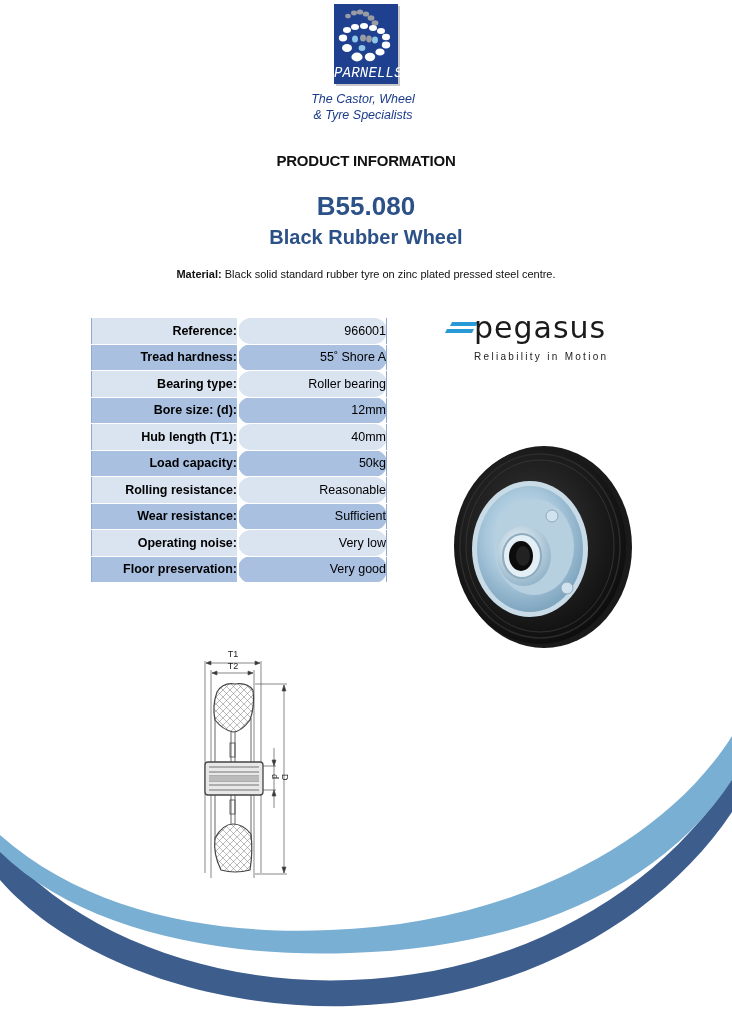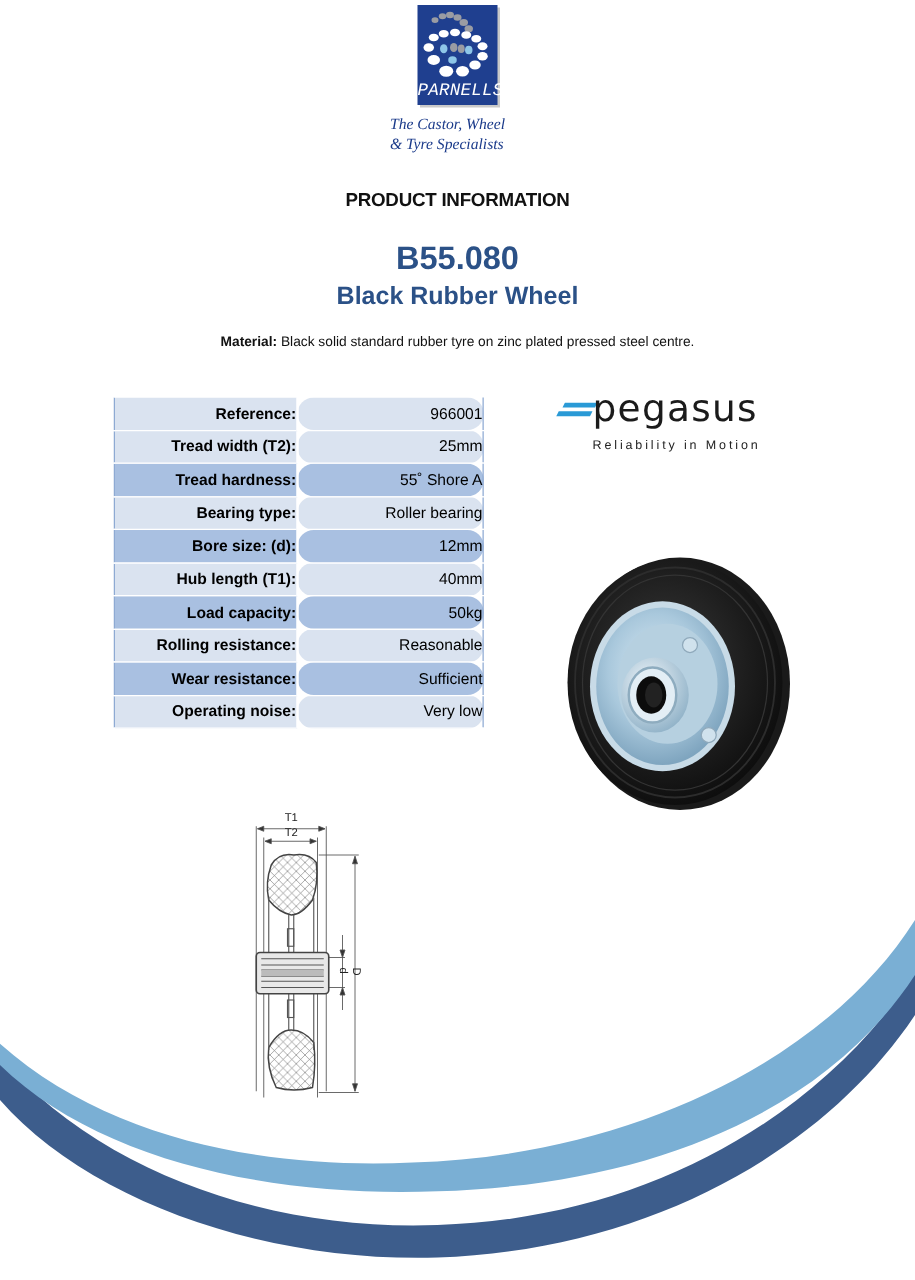--- a/index.html
+++ b/index.html
@@ -3,21 +3,21 @@
 <meta charset="utf-8">
 <style>
   html, body { margin: 0; padding: 0; background: #ffffff; }
   body { width: 732px; height: 1024px; position: relative; overflow: hidden; font-family: "Liberation Sans", "DejaVu Sans", sans-serif; color: #000; }
   .abs { position: absolute; }
 
   
   .logo-box { left: 334px; top: 4px; width: 64px; height: 80px; background: #1f3f8f; box-shadow: 2px 2px 0 #c9c9c9; }
   .logo-dots { position: absolute; left: 0; top: 0; width: 64px; height: 66px; }
   .logo-name { position: absolute; left: 0; right: 0; bottom: 3px; text-align: center; color: #ffffff; font-family: Liberation Mono, monospace; font-style: italic; font-size: 14px; letter-spacing: 0.2px; }
-  .tagline { left: 312px; top: 91px; width: 134px; font-family: Liberation Serif, serif; font-style: italic; color: #1a3a8a; font-size: 12.5px; line-height: 16px; }
+  .tagline { left: 296px; top: 91px; width: 134px; text-align: center; font-family: Liberation Sans, sans-serif; font-style: italic; color: #1a3a8a; font-size: 12.5px; line-height: 16px; }
 
   
   .title { left: 0; width: 732px; top: 152px; text-align: center; font-weight: bold; font-size: 15px; color: #111; letter-spacing: -0.2px; }
   .code { left: 0; width: 732px; top: 191px; text-align: center; font-weight: bold; font-size: 26px; color: #2b5187; }
   .name { left: 0; width: 732px; top: 226px; text-align: center; font-weight: bold; font-size: 20px; color: #2b5187; }
   .material { left: 0; width: 732px; top: 268px; text-align: center; font-size: 11px; color: #111; }
   .material b { font-weight: bold; }
 
   
   .spec { left: 91px; top: 317px; border-collapse: collapse; border: 1px solid #8eaad3; }
@@ -82,24 +82,20 @@
 <div class="abs code">B55.080</div>
 <div class="abs name">Black Rubber Wheel</div>
 <div class="abs material"><b>Material:</b><span> Black solid standard rubber tyre on zinc plated pressed steel centre.</span></div>
 
 <table class="abs spec">
   <tbody>
     <tr class="odd">
         <td class="k">Reference:</td>
         <td class="v">966001</td>
       </tr>
-    <tr class="odd">
-        <td class="k">Tread width (T2):</td>
-        <td class="v">25mm</td>
-      </tr>
     <tr class="even">
         <td class="k">Tread hardness:</td>
         <td class="v">55˚ Shore A</td>
       </tr>
     <tr class="odd">
         <td class="k">Bearing type:</td>
         <td class="v">Roller bearing</td>
       </tr>
     <tr class="even">
         <td class="k">Bore size: (d):</td>
@@ -117,20 +113,24 @@
         <td class="k">Rolling resistance:</td>
         <td class="v">Reasonable</td>
       </tr>
     <tr class="even">
         <td class="k">Wear resistance:</td>
         <td class="v">Sufficient</td>
       </tr>
     <tr class="odd">
         <td class="k">Operating noise:</td>
         <td class="v">Very low</td>
+      </tr>
+    <tr class="even">
+        <td class="k">Floor preservation:</td>
+        <td class="v">Very good</td>
       </tr>
   </tbody>
 </table>
 
 <div class="abs peg">
   <svg style="position:absolute;left:0;top:10px" width="34" height="12">
     <polygon points="8,0 34,0 32,4 6,4" fill="#2a9ad6"></polygon>
     <polygon points="3,7 30,7 28,11 1,11" fill="#2a9ad6"></polygon>
   </svg>
   <div class="peg-word">pegasus</div>

